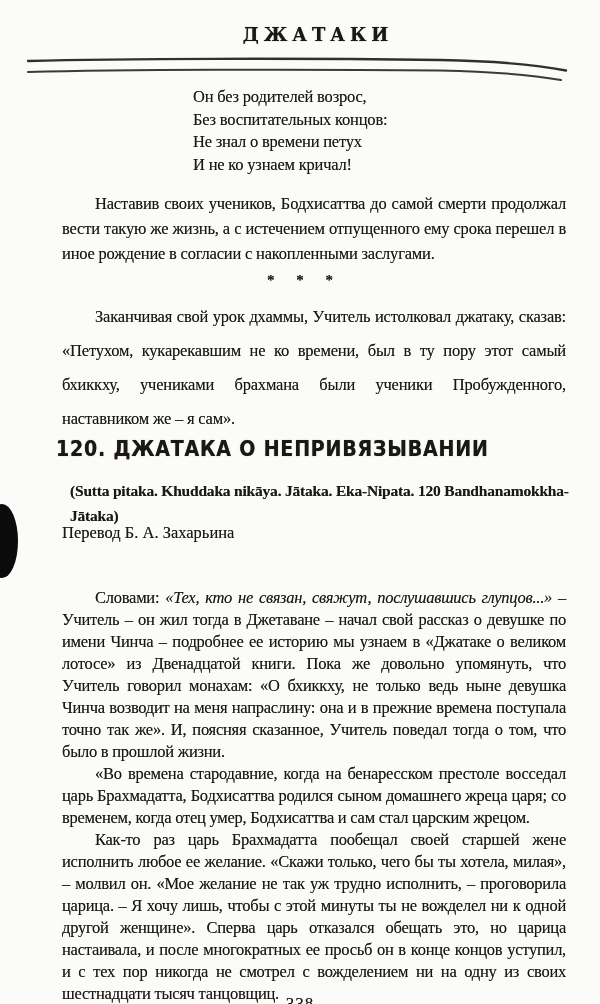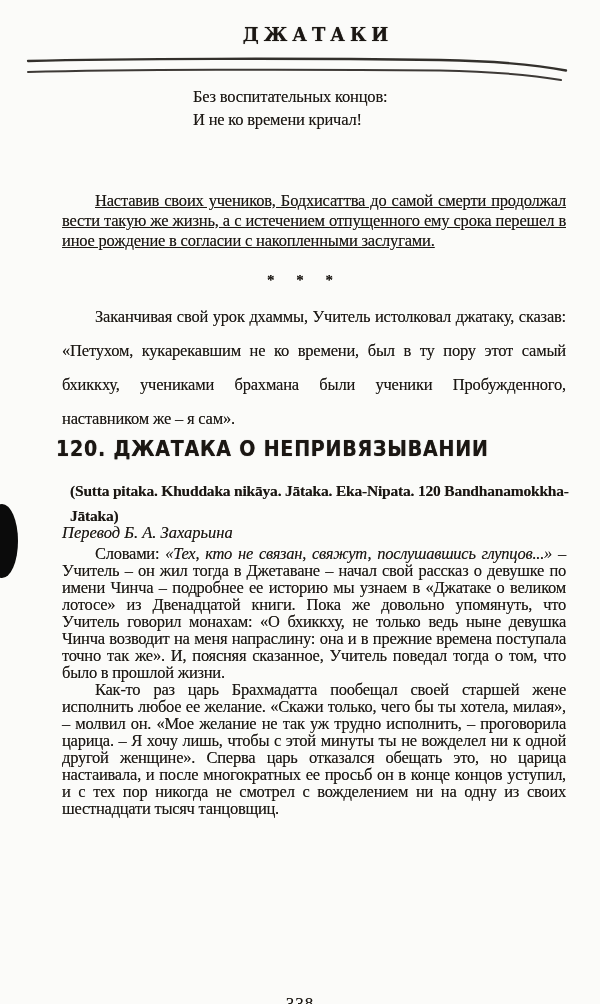--- a/index.html
+++ b/index.html
@@ -20,44 +20,44 @@
   .rule { position:absolute; top:52px; left:0; width:600px; height:32px; }
   .verse {
     position:absolute; left:193px; top:86px;
     font-size:16.5px; line-height:22.5px; letter-spacing:-.2px;
   }
   .para {
     position:absolute; left:62px; width:504px; margin:0;
     text-align:justify; text-indent:33px;
     font-size:16.5px; letter-spacing:-.2px;
   }
-  .intro-p1 { top:191px; line-height:20px;text-decoration:underline; }
+  .intro-p1 { top:191px; line-height:25px; }
   .separator {
     position:absolute; top:272px; left:0; width:100%; margin:0;
     text-align:center; font-weight:700; font-size:15px;
     letter-spacing:9px; text-indent:9px;
   }
   .intro-p2 { top:300px; line-height:34px; }
   .heading {
     position:absolute; left:56px; top:437px; margin:0;
     font-family:"DejaVu Sans", sans-serif; font-size:19px; font-weight:700;
     letter-spacing:.8px; transform:scaleY(1.07); transform-origin:left top;
     text-shadow:0 0 .7px rgba(27,23,19,.8); white-space:nowrap;
   }
   .source {
     position:absolute; left:62px; top:470px; width:508px; margin:8px;
     font-weight:700; font-size:15.5px; line-height:25px; letter-spacing:-.2px;
   }
   .translator {
     position:absolute; left:62px; top:523px; margin:0;
-    font-style:italic; font-size:16.5px;
+    font-size:16.5px;
   }
   .bodytext {
-    position:absolute; left:62px; top:545px; width:504px;
-    font-size:16.5px; line-height:17px; letter-spacing:-.25px;
+    position:absolute; left:62px; top:587px; width:504px;
+    font-size:16.5px; line-height:22px; letter-spacing:-.25px;
     text-align:justify;
   }
   .bodytext p { margin:0; text-indent:33px; }
   .em { font-style:italic; }
   .pagenum {
     position:absolute; top:994px; left:0; width:100%;
     text-align:center; font-size:17px; letter-spacing:1px;
   }
   .blob {
     position:absolute; left:-14px; top:504px; width:32px; height:74px;
@@ -70,38 +70,41 @@
 <div class="page">
 
   <h1 class="header">ДЖАТАКИ</h1>
 
   <svg class="rule" viewBox="0 0 600 32" aria-hidden="true">
     <path d="M28,9 C120,6.5 300,6 440,8 C492,9 536,12.5 566,18.5" fill="none" stroke="#221e1a" stroke-width="2.3" stroke-linecap="round" opacity="0.92"></path>
     <path d="M28,20 C120,17.5 300,17 440,18.5 C490,19.5 532,23 561,28" fill="none" stroke="#221e1a" stroke-width="2" stroke-linecap="round" opacity="0.88"></path>
   </svg>
 
   <div class="verse">
+    <div class="verse-line">Он без родителей возрос,</div>
     <div class="verse-line">Без воспитательных концов:</div>
-    <div class="verse-line">И не ко времени кричал!</div>
+    <div class="verse-line">Не знал о времени петух</div>
+    <div class="verse-line">И не ко узнаем кричал!</div>
   </div>
 
   <p class="para intro-p1">Наставив своих учеников, Бодхисаттва до самой смерти продолжал вести такую же жизнь, а с истечением отпущенного ему срока перешел в иное рождение в согласии с накопленными заслугами.</p>
 
   <div class="separator">* * *</div>
 
   <p class="para intro-p2">Заканчивая свой урок дхаммы, Учитель истолковал джатаку, сказав: «Петухом, кукарекавшим не ко времени, был в ту пору этот самый бхиккху, учениками брахмана были ученики Пробужденного, наставником же – я сам».</p>
 
   <h2 class="heading">120. ДЖАТАКА О НЕПРИВЯЗЫВАНИИ</h2>
 
   <p class="source">(Sutta pitaka. Khuddaka nikāya. Jātaka. Eka-Nipata. 120 Bandhanamokkha-Jātaka)</p>
 
   <p class="translator">Перевод Б. А. Захарьина</p>
 
   <div class="bodytext">
     <p><span>Словами: </span><span class="em">«Тех, кто не связан, свяжут, послушавшись глупцов...»</span><span> – Учитель – он жил тогда в Джетаване – начал свой рассказ о девушке по имени Чинча – подробнее ее историю мы узнаем в «Джатаке о великом лотосе» из Двенадцатой книги. Пока же довольно упомянуть, что Учитель говорил монахам: «О бхиккху, не только ведь ныне девушка Чинча возводит на меня напраслину: она и в прежние времена поступала точно так же». И, поясняя сказанное, Учитель поведал тогда о том, что было в прошлой жизни.</span></p>
+    <p>«Во времена стародавние, когда на бенаресском престоле восседал царь Брахмадатта, Бодхисаттва родился сыном домашнего жреца царя; со временем, когда отец умер, Бодхисаттва и сам стал царским жрецом.</p>
     <p>Как-то раз царь Брахмадатта пообещал своей старшей жене исполнить любое ее желание. «Скажи только, чего бы ты хотела, милая», – молвил он. «Мое желание не так уж трудно исполнить, – проговорила царица. – Я хочу лишь, чтобы с этой минуты ты не вожделел ни к одной другой женщине». Сперва царь отказался обещать это, но царица настаивала, и после многократных ее просьб он в конце концов уступил, и с тех пор никогда не смотрел с вожделением ни на одну из своих шестнадцати тысяч танцовщиц.</p>
   </div>
 
   <div class="pagenum">338</div>
 
   <div class="blob"></div>
 
 </div>
 
 </body></html>

